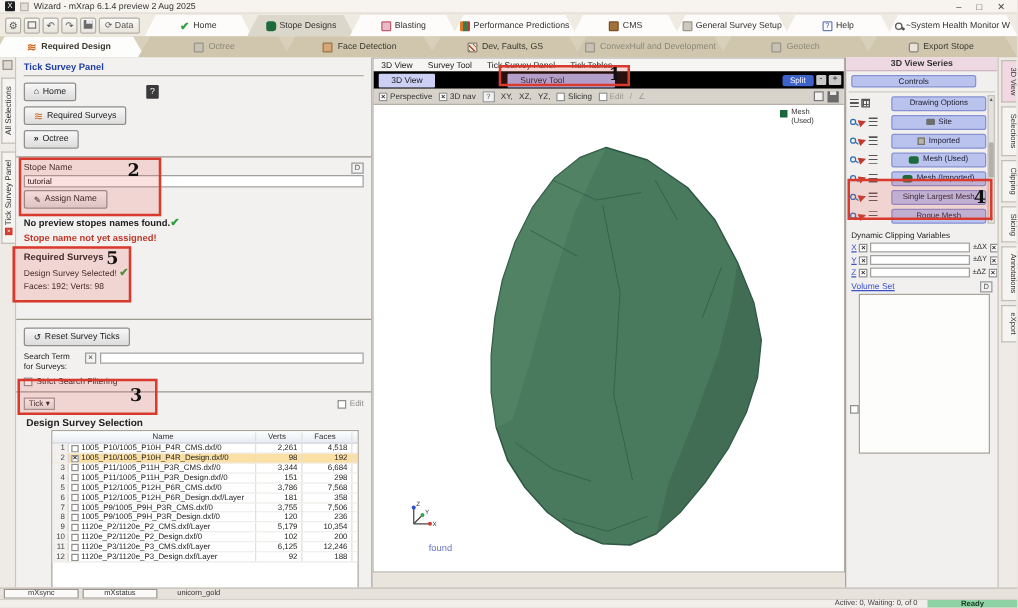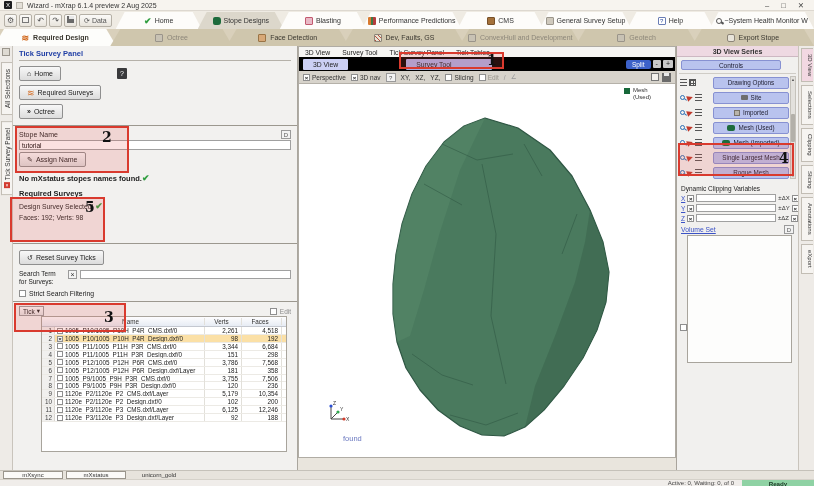--- a/index.html
+++ b/index.html
@@ -298,21 +298,22 @@
     <span class="dbtn">D</span>
   </div>
   <input class="tinput" value="tutorial" style="">
   <div class="brow">
     <button class="btn">
         <span>✎</span>
         <span>Assign Name</span>
       </button>
   </div>
 
-  <div class="okline"><span>No mXstatus stopes names found.</span><span class="gcheck">✔</span></div>
+  <div class="okline"><span>No preview stopes names found.</span><span class="gcheck">✔</span></div>
+  <div class="warnline">Stope name not yet assigned!</div>
 
   <div class="sechead">Required Surveys</div>
   <div class="subline"><span>Design Survey Selected!</span> <span class="gcheck">✔</span></div>
   <div class="subline">Faces: 192; Verts: 98</div>
 
   <div class="spacer20"></div>
   <div class="divider"></div>
 
   <div class="brow">
     <button class="btn">
@@ -337,20 +338,21 @@
     <span class="minidrop">
         <span>Tick</span>
         <span>▾</span>
       </span>
     <span class="editlbl">
         <span class="cb"></span>
         <span>Edit</span>
       </span>
   </div>
 
+  <div class="tabletitle">Design Survey Selection</div>
   <div id="tablebox">
     <div class="thead">
       <div class="c-num"></div>
       <div class="c-name th" style="justify-content:center;">Name</div>
       <div class="c-verts th" style="text-align:center;">Verts</div>
       <div class="c-faces th" style="text-align:center;">Faces</div>
     </div>
     <div id="survey-tbody">
         <div class="trow">
           <div class="c-num">1</div>

